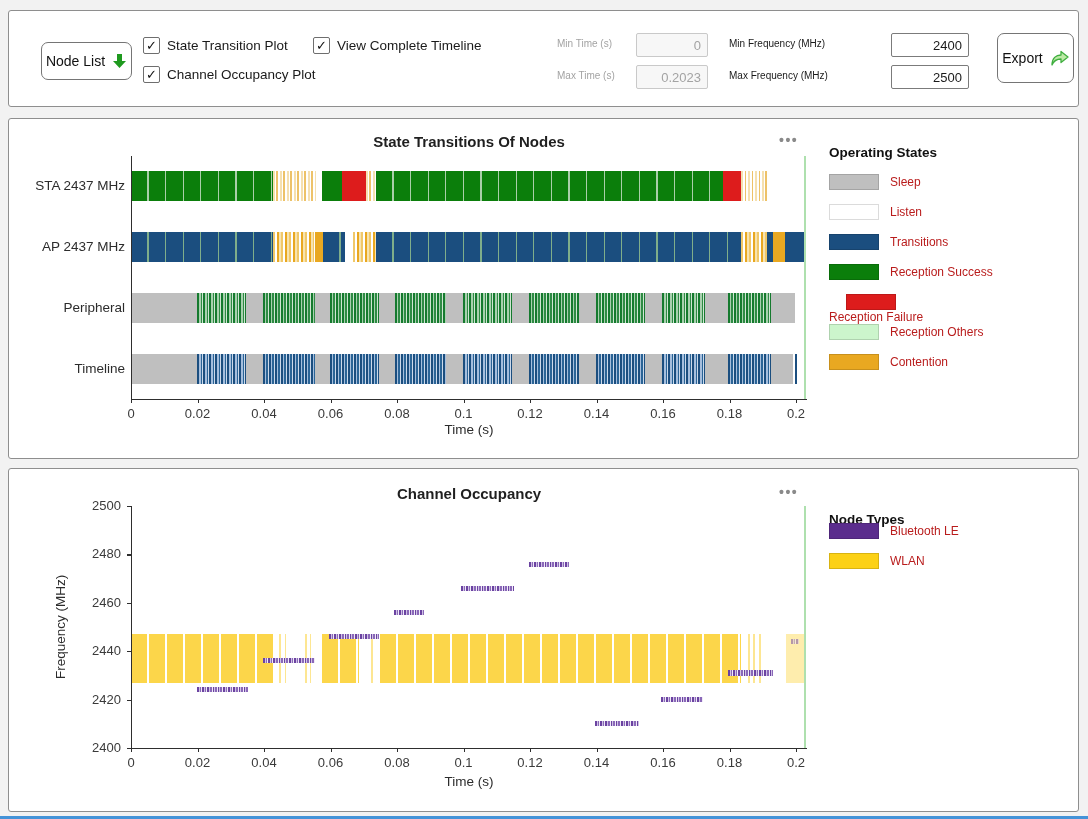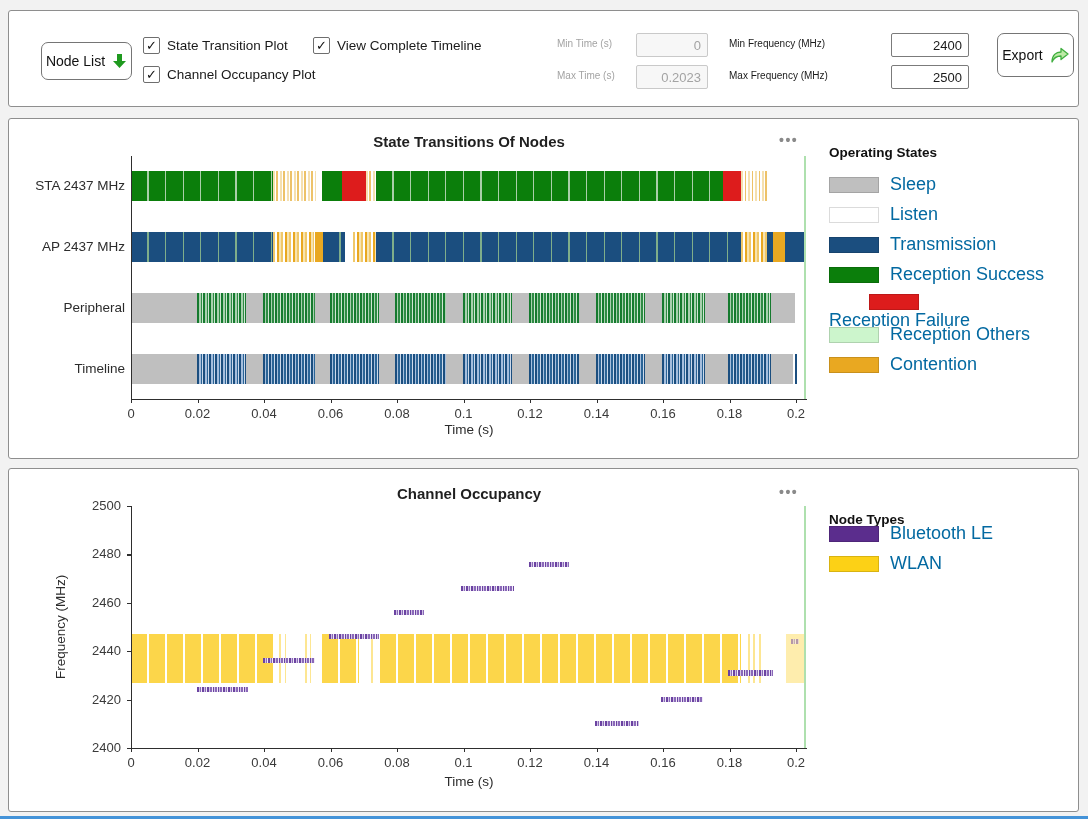--- a/index.html
+++ b/index.html
@@ -25,21 +25,21 @@
   .tick{position:absolute;width:1.2px;height:4px;background:#2e2e2e;}
   .ytick{position:absolute;width:4px;height:1.2px;background:#2e2e2e;}
   .ticklabel{position:absolute;font-size:13px;color:#3a3a3a;transform:translateX(-50%);white-space:nowrap;}
   .yticklabel{position:absolute;font-size:13px;color:#3a3a3a;text-align:right;width:50px;}
   .rowlabel{position:absolute;font-size:13.5px;color:#2c2c2c;text-align:right;width:112px;white-space:nowrap;}
   .axlabel{position:absolute;font-size:13.5px;color:#2c2c2c;text-align:center;}
   .ylab{position:absolute;font-size:13.5px;color:#2c2c2c;writing-mode:vertical-rl;transform:rotate(180deg);text-align:center;}
   .legend-title{position:absolute;font-weight:bold;font-size:13.5px;color:#111;}
   .litem{position:absolute;display:flex;align-items:center;}
   .swatch{width:50px;height:16px;border:1px solid rgba(0,0,0,0.14);margin-right:11px;box-sizing:border-box;}
-  .litem span.litext{font-size:18px;color:#0369a1;white-space:nowrap;text-align:center;}
+  .litem span.litext{font-size:12px;color:#b91c1c;white-space:nowrap;text-align:center;}
   .srow{position:absolute;left:0;height:30px;width:100%;}
   .seg{position:absolute;top:0;height:100%;}
   .tmarker{position:absolute;width:2px;background:#aee0ae;}
   .bottom-edge{position:absolute;left:0;bottom:0;width:100%;height:3px;background:#4493d8;}
   .greenarrow{display:inline-flex;}
 </style>
 </head>
 <body>
 
 <div class="app">
@@ -76,21 +76,21 @@
     <div class="lbl dis" style="left:532px;top:27px;">Min Time (s)</div>
     <input class="field dis" style="left: 627px; top: 22px;" readonly="" value="0">
     <div class="lbl dis" style="left:532px;top:59px;">Max Time (s)</div>
     <input class="field dis" style="left: 627px; top: 54px;" readonly="" value="0.2023">
 
     <div class="lbl" style="left:704px;top:27px;">Min Frequency (MHz)</div>
     <input class="field" style="left: 882px; top: 22px; width: 78px;" value="2400">
     <div class="lbl" style="left:704px;top:59px;">Max Frequency (MHz)</div>
     <input class="field" style="left: 882px; top: 54px; width: 78px;" value="2500">
 
-    <div class="btn" style="left:988px;top:22px;width:77px;height:44px;">
+    <div class="btn" style="left:988px;top:22px;width:77px;height:50px;">
       <span>Export</span>
       <span class="greenarrow">
         <svg width="19" height="17" viewBox="0 0 19 17">
           <path d="M2 15 C2 8 6 5 11 5 L11 1.5 L18 7 L11 12.5 L11 9 C7 9 4 10 2 15 Z" fill="#bdeaa6" stroke="#3fae3f" stroke-width="1.3" stroke-linejoin="round"></path>
         </svg>
       </span>
     </div>
   </div>
 
   <div class="panel" id="statePanel" style="left:8px;top:118px;width:1071px;height:341px;">
@@ -158,21 +158,21 @@
     <div class="litem" style="left:820px;top:55px;">
         <span class="swatch" style="background: rgb(191, 191, 191);"></span>
         <span class="litext">Sleep</span>
       </div>
     <div class="litem" style="left:820px;top:85px;">
         <span class="swatch" style="background: rgb(255, 255, 255);"></span>
         <span class="litext">Listen</span>
       </div>
     <div class="litem" style="left:820px;top:115px;">
         <span class="swatch" style="background: rgb(27, 78, 127);"></span>
-        <span class="litext">Transmission</span>
+        <span class="litext">Transitions</span>
       </div>
     <div class="litem" style="left:820px;top:145px;">
         <span class="swatch" style="background: rgb(11, 126, 11);"></span>
         <span class="litext">Reception Success</span>
       </div>
     <div class="litem" style="left:820px;top:175px;flex-direction:column;">
         <span class="swatch" style="background: rgb(221, 28, 28);"></span>
         <span class="litext">Reception Failure</span>
       </div>
     <div class="litem" style="left:820px;top:205px;">

